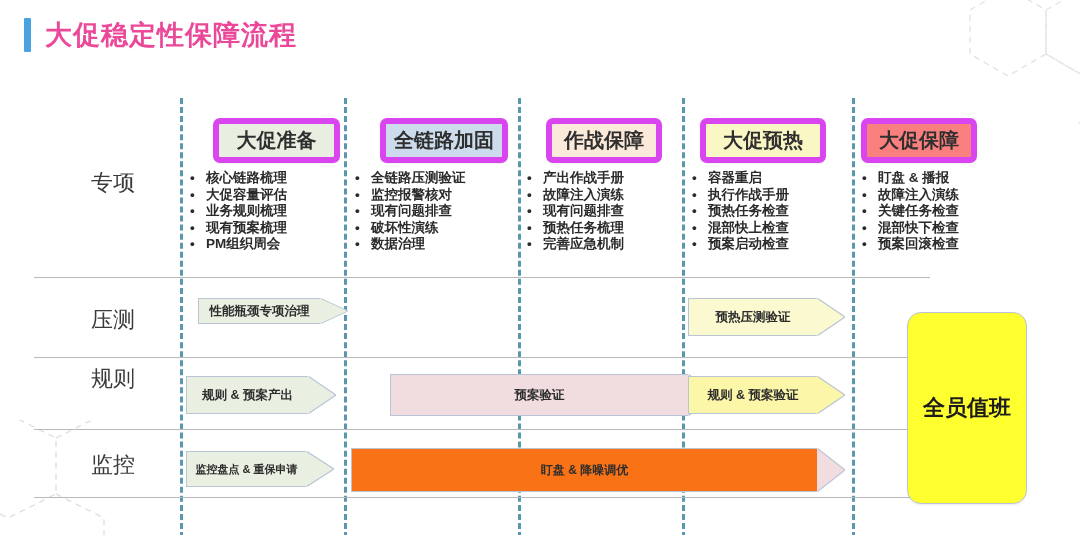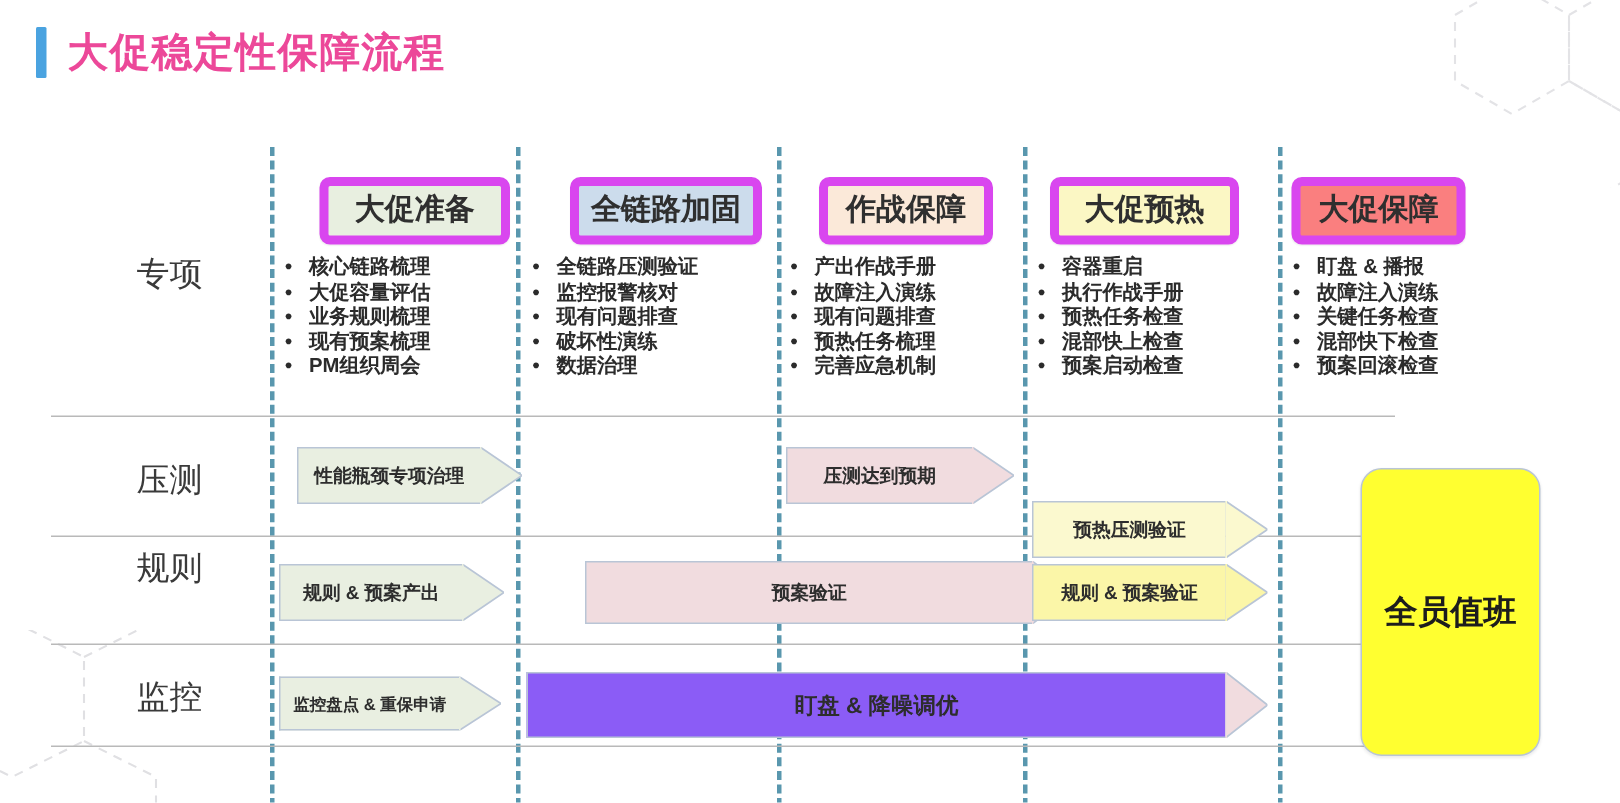--- a/index.html
+++ b/index.html
@@ -224,39 +224,30 @@
     <div class="li">
         <span class="dot">•</span>
         <span class="txt">混部快下检查</span>
       </div>
     <div class="li">
         <span class="dot">•</span>
         <span class="txt">预案回滚检查</span>
       </div>
   </div>
 
-  <div class="arrow" style="left:186px;top:298px;width:150px;height:38px;padding-left:12px;">
+  <div class="arrow" style="left:186px;top:298px;width:150px;height:26px;padding-left:12px;">
     <div class="body" style="flex:1;background:#e9efe1;">性能瓶颈专项治理</div>
     <div class="head">
         <svg viewBox="0 0 28 38" preserveAspectRatio="none">
           <path d="M0 0 L28 19 L0 38 Z" fill="#e9efe1" stroke="#b9c5d6" stroke-width="1.2"></path>
           <path d="M0 0 L0 38" stroke="#e9efe1" stroke-width="2"></path>
         </svg>
       </div>
   </div>
-  <div class="arrow" style="left:524px;top:298px;width:152px;height:38px;">
-    <div class="body" style="flex:1;background:#f1dcdf;">压测达到预期</div>
-    <div class="head">
-        <svg viewBox="0 0 28 38" preserveAspectRatio="none">
-          <path d="M0 0 L28 19 L0 38 Z" fill="#f1dcdf" stroke="#b9c5d6" stroke-width="1.2"></path>
-          <path d="M0 0 L0 38" stroke="#f1dcdf" stroke-width="2"></path>
-        </svg>
-      </div>
-  </div>
-  <div class="arrow" style="left:688px;top:298px;width:157px;height:38px;margin-top:36px;">
+  <div class="arrow" style="left:688px;top:298px;width:157px;height:38px;">
     <div class="body" style="flex:1;background:#fbf9cf;">预热压测验证</div>
     <div class="head">
         <svg viewBox="0 0 28 38" preserveAspectRatio="none">
           <path d="M0 0 L28 19 L0 38 Z" fill="#fbf9cf" stroke="#b9c5d6" stroke-width="1.2"></path>
           <path d="M0 0 L0 38" stroke="#fbf9cf" stroke-width="2"></path>
         </svg>
       </div>
   </div>
 
   <div class="arrow" style="left:186px;top:376px;width:150px;height:38px;">
@@ -290,21 +281,21 @@
   <div class="arrow" style="left:186px;top:451px;width:148px;height:36px;">
     <div class="body" style="flex:1;background:#e9efe1;font-size:11px;">监控盘点 &amp; 重保申请</div>
     <div class="head">
         <svg viewBox="0 0 28 36" preserveAspectRatio="none">
           <path d="M0 0 L28 18 L0 36 Z" fill="#e9efe1" stroke="#b9c5d6" stroke-width="1.2"></path>
           <path d="M0 0 L0 36" stroke="#e9efe1" stroke-width="2"></path>
         </svg>
       </div>
   </div>
   <div class="arrow" style="left:351px;top:448px;width:494px;height:44px;">
-    <div class="body" style="flex:1;background:#8b5cf6;font-size:15px;">盯盘 &amp; 降噪调优</div>
+    <div class="body" style="flex:1;background:#f97316;font-size:12px;">盯盘 &amp; 降噪调优</div>
     <div class="head">
         <svg viewBox="0 0 30 44" preserveAspectRatio="none">
           <path d="M0 0 L30 22 L0 44 Z" fill="#f1dcdf" stroke="#b9c5d6" stroke-width="1.2"></path>
           <path d="M0 0 L0 44" stroke="#f1dcdf" stroke-width="2"></path>
         </svg>
       </div>
   </div>
 
   <div class="standby" style="left:860px;top:312px;width:118px;height:190px;margin-left:47px;">全员值班</div>
 

